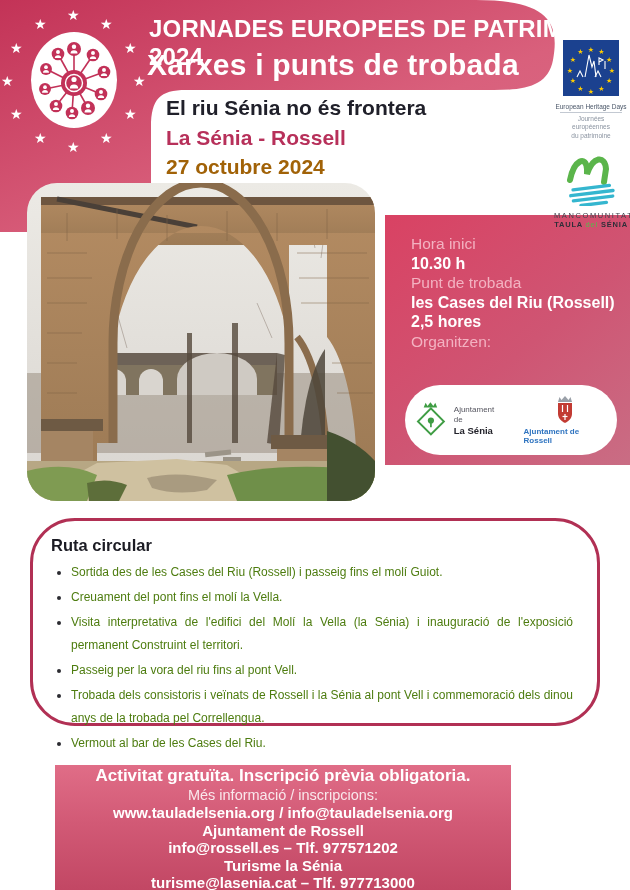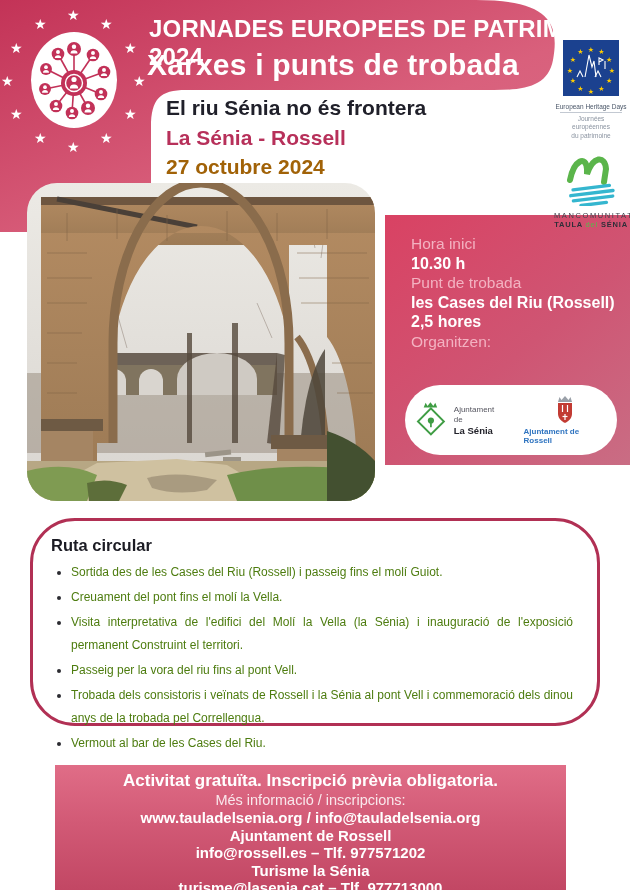--- a/index.html
+++ b/index.html
@@ -54,23 +54,23 @@
   .route{position:absolute;left:30px;top:518px;width:570px;height:208px;box-sizing:border-box;
          border:3px solid #b13054;border-radius:45px;background:#fff;z-index:2;
          padding:15px 24px 0 18px;}
   .route h2{margin:0 0 6px 0;font-size:16.5px;color:#1c1c24;}
   .route ul{margin:0;padding-left:20px;}
   .route li{font-size:12px;color:#4d7c0f;line-height:23px;text-align:justify;
             margin-bottom:2px;}
   .route li::marker{color:#2b2b31;}
 
   
-  .footer{position:absolute;left:55px;top:765px;width:511px;height:125px;z-index:2;
+  .footer{position:absolute;left:55px;top:765px;width:456px;height:125px;z-index:2;
           background:linear-gradient(180deg,#e06d87 0%,#d25a76 45%,#c24764 100%);
-          text-align:center;color:#fff;box-sizing:border-box;padding-top:5px;}
+          text-align:center;color:#fff;box-sizing:border-box;}
   .f-head{font-size:17px;font-weight:bold;line-height:21px;}
   .f-sub{font-size:14.5px;color:rgba(255,255,255,.85);line-height:18px;}
   .f-line{font-size:15px;font-weight:bold;line-height:17.6px;}
 </style>
 </head>
 <body>
 
 <div class="page">
 
   <svg class="header-svg" width="630" height="235" viewBox="0 0 630 235">

